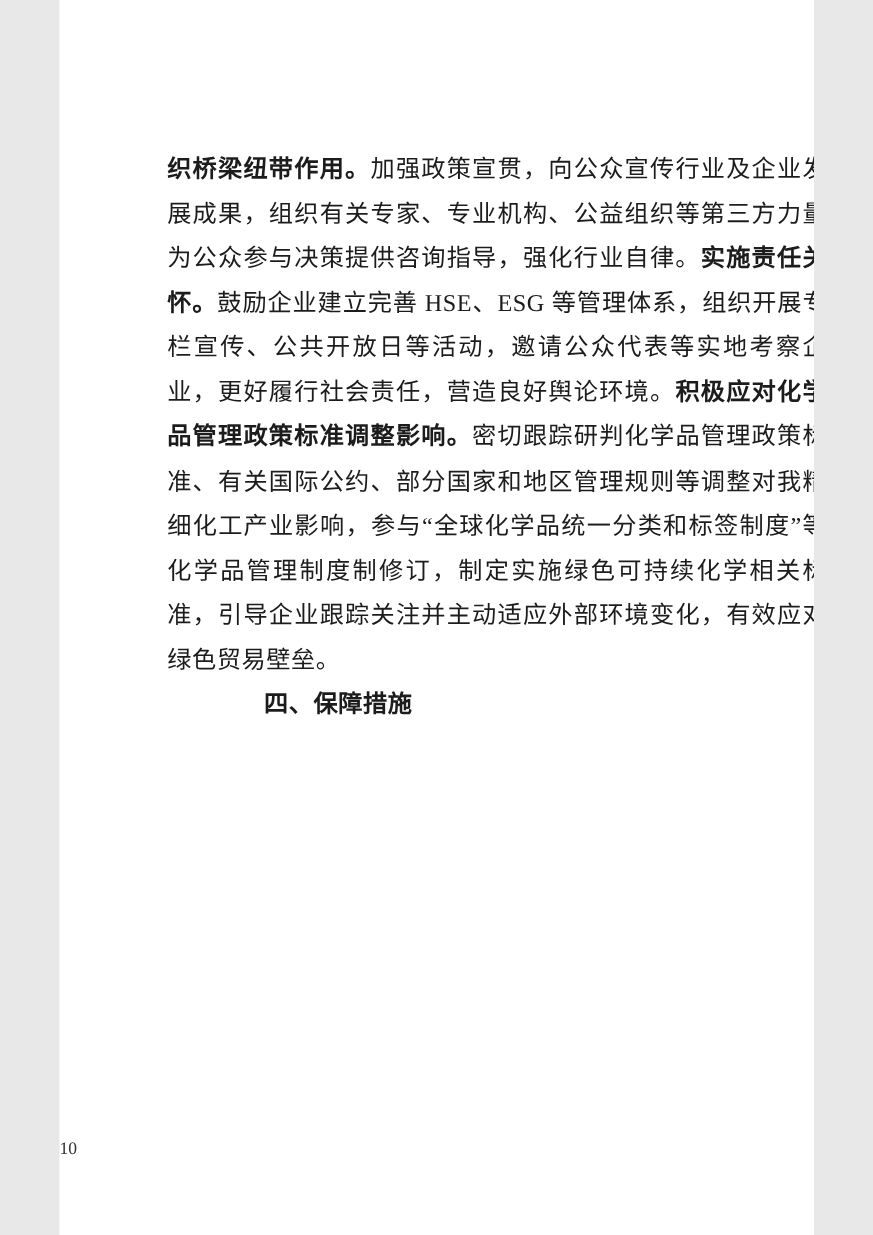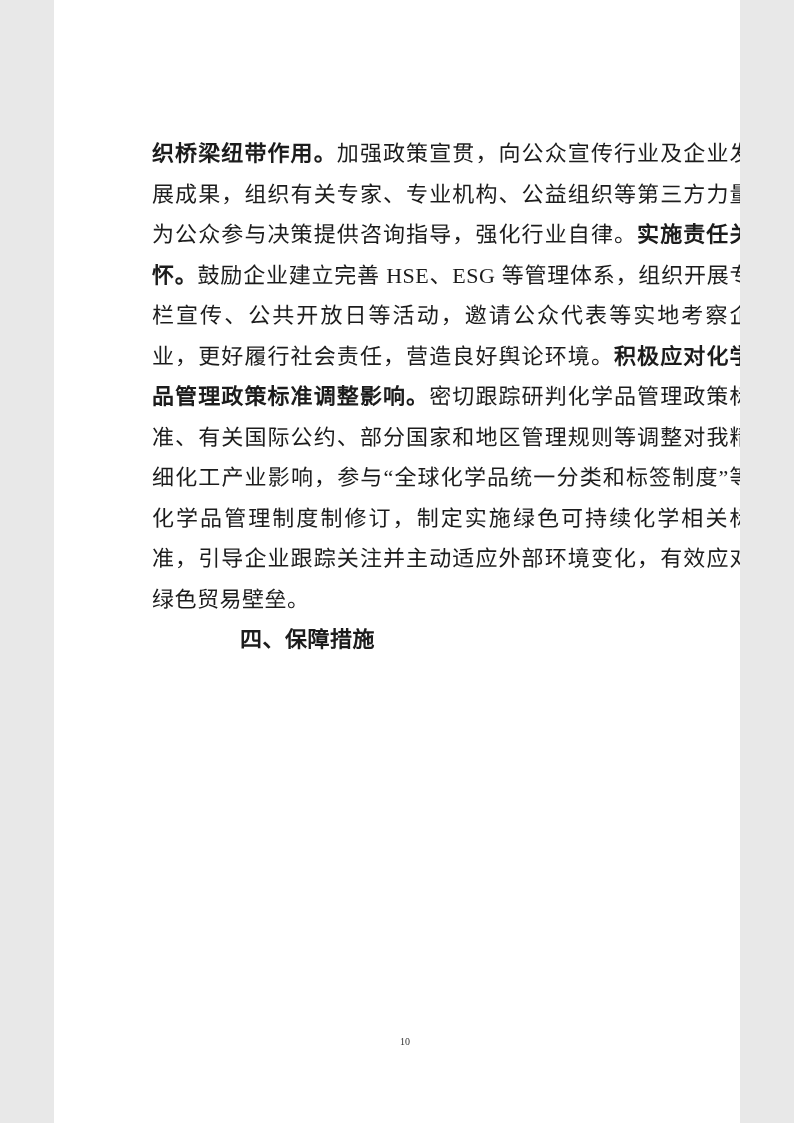--- a/index.html
+++ b/index.html
@@ -40,24 +40,23 @@
     margin-left: 44px;
   }
   .section-heading {
     font-weight: 700;
   }
   .page-footer {
     position: absolute;
     left: 0;
     right: 0;
     top: 1036px;
-    text-align: center;
-    font-size: 10px;
+    text-align: left;
+    font-size: 16px;
     color: #333333;
-    padding-left: 16px;
   }
 </style>
 </head>
 <body>
 
 <div class="page">
 
   <main class="page-body">
 
     <p class="para"><b>织桥梁纽带作用。</b><span>加强政策宣贯，向公众宣传行业及企业发展成果，组织有关专家、专业机构、公益组织等第三方力量为公众参与决策提供咨询指导，强化行业自律。</span><b>实施责任关怀。</b><span>鼓励企业建立完善 HSE、ESG 等管理体系，组织开展专栏宣传、公共开放日等活动，邀请公众代表等实地考察企业，更好履行社会责任，营造良好舆论环境。</span><b>积极应对化学品管理政策标准调整影响。</b><span>密切跟踪研判化学品管理政策标准、有关国际公约、部分国家和地区管理规则等调整对我精细化工产业影响，参与“全球化学品统一分类和标签制度”等化学品管理制度制修订，制定实施绿色可持续化学相关标准，引导企业跟踪关注并主动适应外部环境变化，有效应对绿色贸易壁垒。</span></p>

